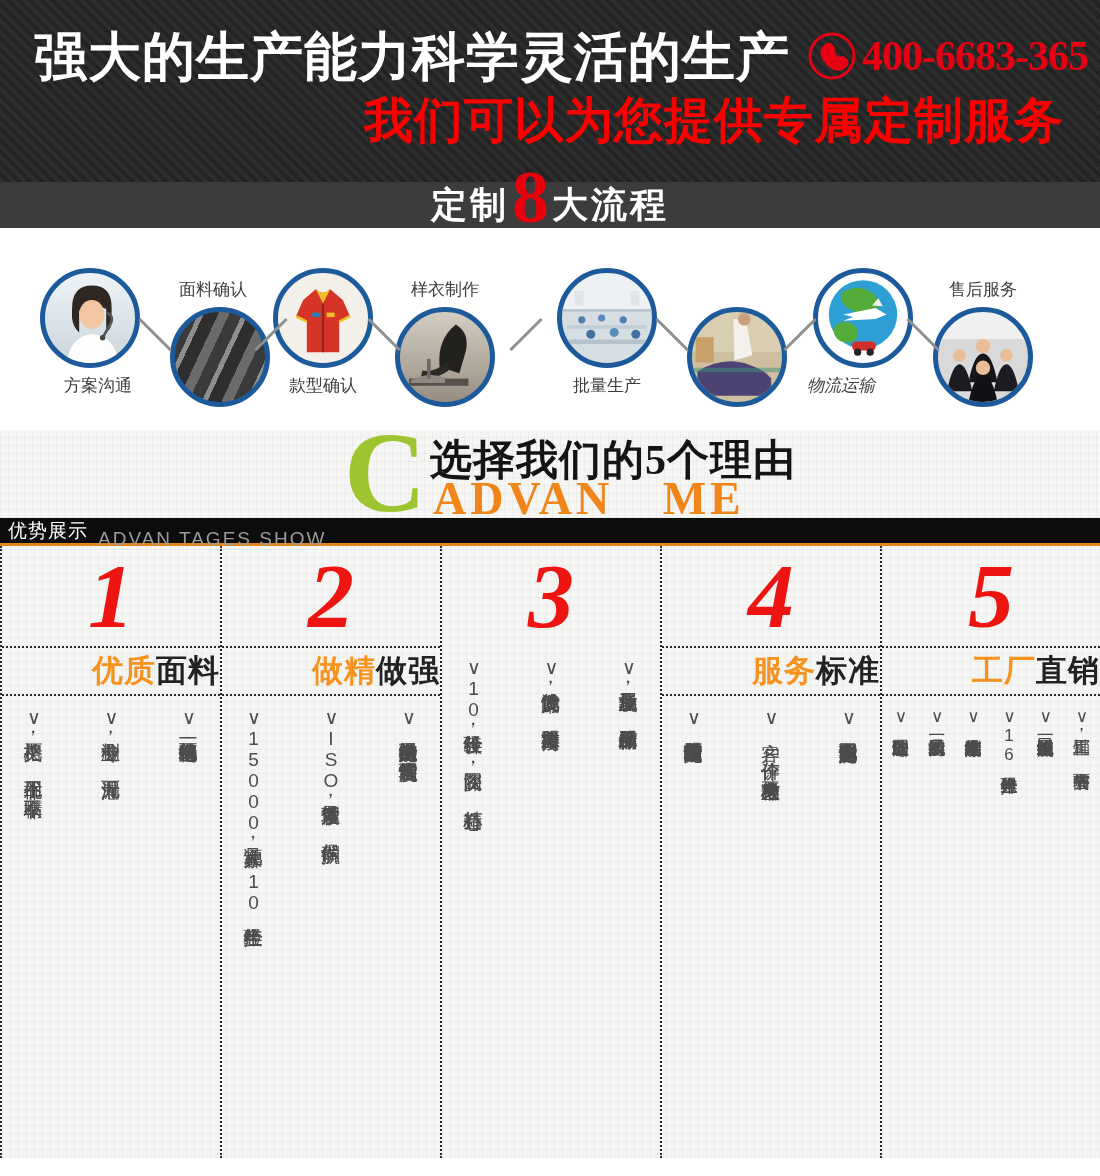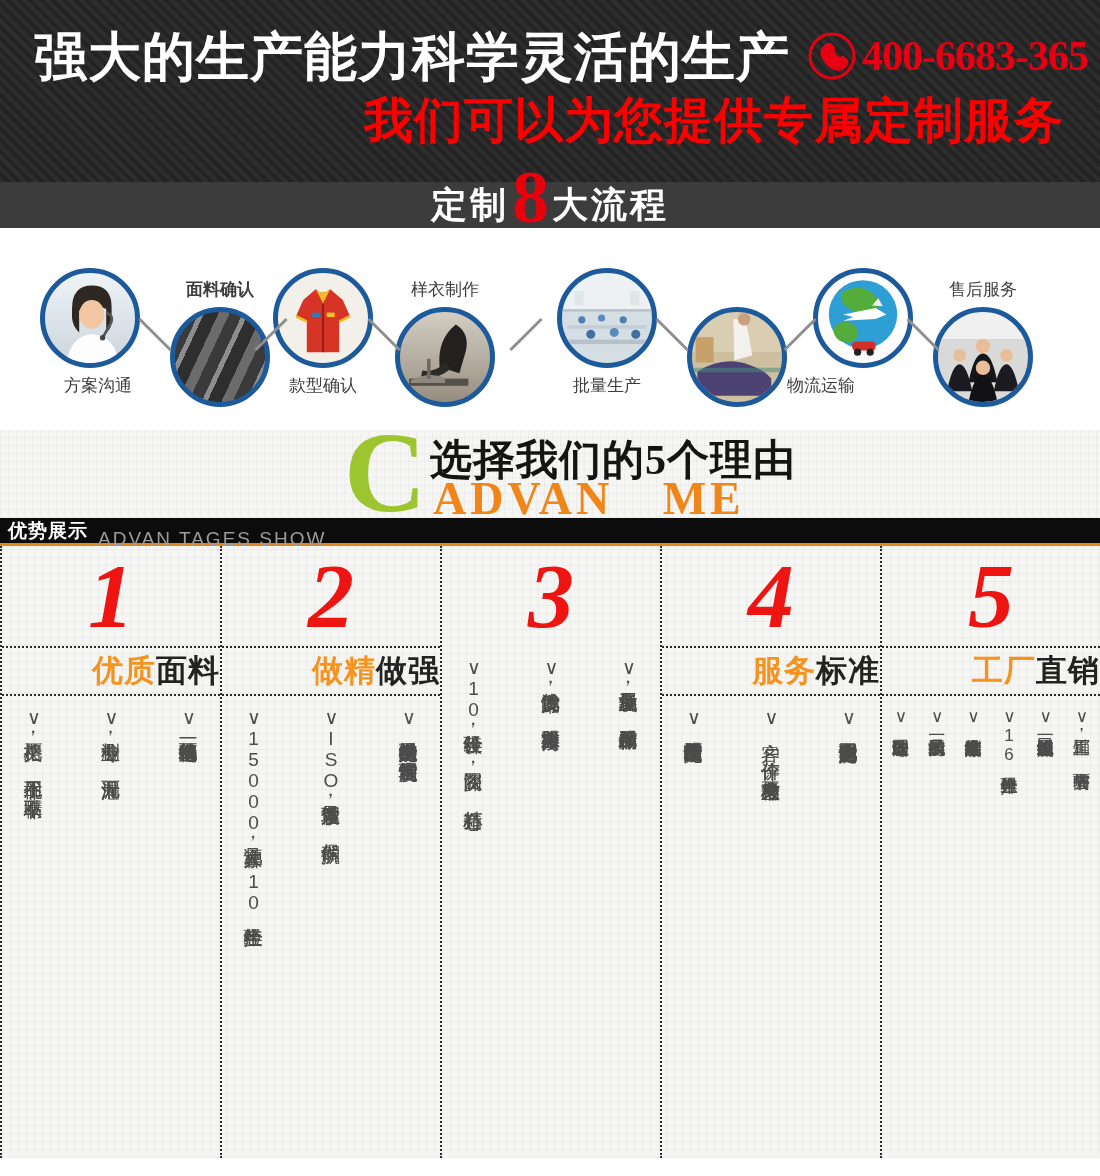--- a/index.html
+++ b/index.html
@@ -48,21 +48,21 @@
         font-size:114px;font-weight:bold;color:#9dc52f;line-height:114px;}
   .choose-cn{position:absolute;left:430px;top:2px;font-family:"Liberation Serif","DejaVu Serif",serif;
         font-weight:bold;font-size:42px;color:#141414;letter-spacing:1px;white-space:nowrap;}
   .choose-en{position:absolute;left:433px;top:42px;font-family:"Liberation Serif","DejaVu Serif",serif;
         font-weight:bold;font-size:46px;color:#f08519;word-spacing:34px;letter-spacing:4px;white-space:nowrap;}
 
   
   .advbar{position:absolute;top:518px;left:0;width:1100px;height:25px;background:#0c0c0c;
         border-bottom:3px solid #e0861a;box-sizing:content-box;
         display:flex;align-items:center;padding-left:8px;gap:10px;}
-  .advbar .cn{font-size:19px;font-weight:bold;color:#fff;letter-spacing:1px;}
+  .advbar .cn{font-size:19px;font-weight:normal;color:#fff;letter-spacing:1px;}
   .advbar .en{font-size:19px;color:#9c9c9c;letter-spacing:2px;margin-top:16px;}
 
   
   .grid{position:absolute;top:546px;left:0;width:1100px;height:612px;display:flex;
         border-left:2px dotted #2b2b2b;box-sizing:border-box;}
   .gcol{width:220px;box-sizing:border-box;border-right:2px dotted #2b2b2b;flex:0 0 auto;}
   .gnum{height:100px;display:flex;align-items:center;justify-content:center;
         font-family:"Liberation Serif","DejaVu Serif",serif;font-style:italic;font-weight:bold;
         font-size:92px;color:#ee1411;}
   .ghead{height:46px;border-top:2px dotted #2b2b2b;border-bottom:2px dotted #2b2b2b;
@@ -104,21 +104,21 @@
       <svg viewBox="0 0 100 100">
         <path d="M30 40 Q30 14 52 14 Q74 14 74 38 L74 54 Q74 62 68 66 L68 40 Q52 32 38 42 L38 66 Q31 60 30 50 Z" fill="#2e2722"></path>
         <ellipse cx="52" cy="46" rx="14" ry="16" fill="#f2c6a0"></ellipse>
         <path d="M24 100 Q28 70 52 68 Q78 70 82 100 Z" fill="#fdfdfd"></path>
         <path d="M68 44 q9 3 5 12 l-9 16" stroke="#555" stroke-width="3" fill="none"></path>
         <circle cx="64" cy="72" r="3" fill="#444"></circle>
       </svg>
     </div>
     <div class="step-label" style="left:43px;top:146px;">方案沟通</div>
 
-    <div class="step-label" style="left:165px;top:50px;font-weight:bold;">面料确认</div>
+    <div class="step-label" style="left:158px;top:50px;">面料确认</div>
     <div class="step-circle img-fabric" style="left:170px;top:79px;"></div>
 
     <div class="step-circle img-shirt" style="left:273px;top:40px;">
       <svg viewBox="0 0 100 100">
         <path d="M28 30 L42 18 Q50 26 58 18 L72 30 L80 48 L68 54 L68 88 L32 88 L32 54 L20 48 Z" fill="#d53427"></path>
         <path d="M42 18 L50 34 L58 18 Q50 26 42 18" fill="#f1bd2a"></path>
         <rect x="38" y="44" width="9" height="5" fill="#2d7fb8"></rect>
         <rect x="54" y="44" width="9" height="5" fill="#f1bd2a"></rect>
         <rect x="49" y="34" width="2" height="54" fill="#8e1f14"></rect>
         <path d="M20 48 L32 54" stroke="#f1bd2a" stroke-width="3"></path>
@@ -171,21 +171,21 @@
         <circle cx="50" cy="46" r="38" fill="#2e9fd4"></circle>
         <path d="M26 22 q22 -12 36 2 q10 10 2 20 q-14 7 -25 -2 q-16 -7 -13 -20z" fill="#54ad3a"></path>
         <path d="M22 56 q15 -5 21 6 q4 10 -6 15 q-14 2 -19 -9 q-2 -8 4 -12z" fill="#54ad3a"></path>
         <path d="M28 46 l36 -7 l12 7 l-12 5 l-36 2 l11 -4 z" fill="#ffffff"></path>
         <path d="M60 36 l7 -8 5 9z" fill="#efefef"></path>
         <rect x="38" y="76" width="26" height="10" rx="4" fill="#d1302a"></rect>
         <circle cx="44" cy="88" r="4" fill="#222"></circle>
           <circle cx="58" cy="88" r="4" fill="#222"></circle>
       </svg>
     </div>
-    <div class="step-label" style="left:766px;top:146px;">物流运输</div>
+    <div class="step-label" style="left:786px;top:146px;font-style:italic;">物流运输</div>
 
     <div class="step-label" style="left:928px;top:50px;">售后服务</div>
     <div class="step-circle img-team" style="left:933px;top:79px;">
       <svg viewBox="0 0 100 100">
         <circle cx="50" cy="38" r="8" fill="#e9bd97"></circle>
           <path d="M34 78 q6 -32 16 -32 q10 0 16 32z" fill="#15151a"></path>
         <circle cx="24" cy="48" r="7" fill="#e9bd97"></circle>
           <path d="M10 88 q6 -30 14 -30 q8 0 14 30z" fill="#1b1b21"></path>
         <circle cx="76" cy="48" r="7" fill="#e9bd97"></circle>
           <path d="M62 88 q6 -30 14 -30 q8 0 14 30z" fill="#1b1b21"></path>

